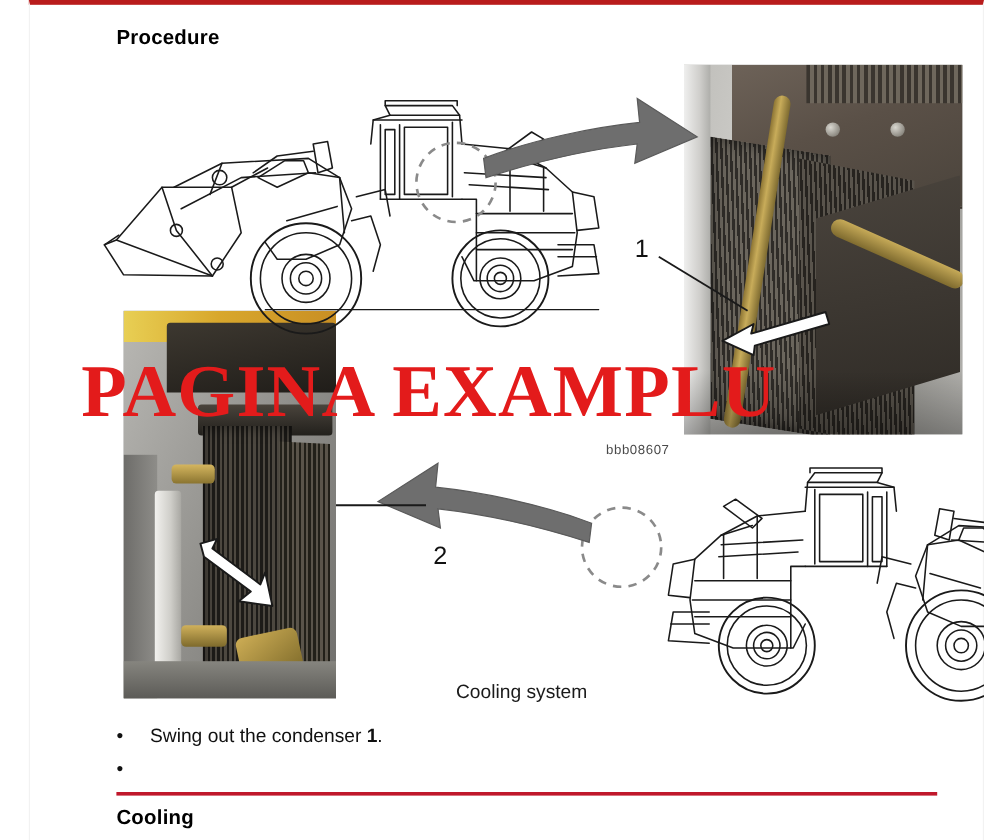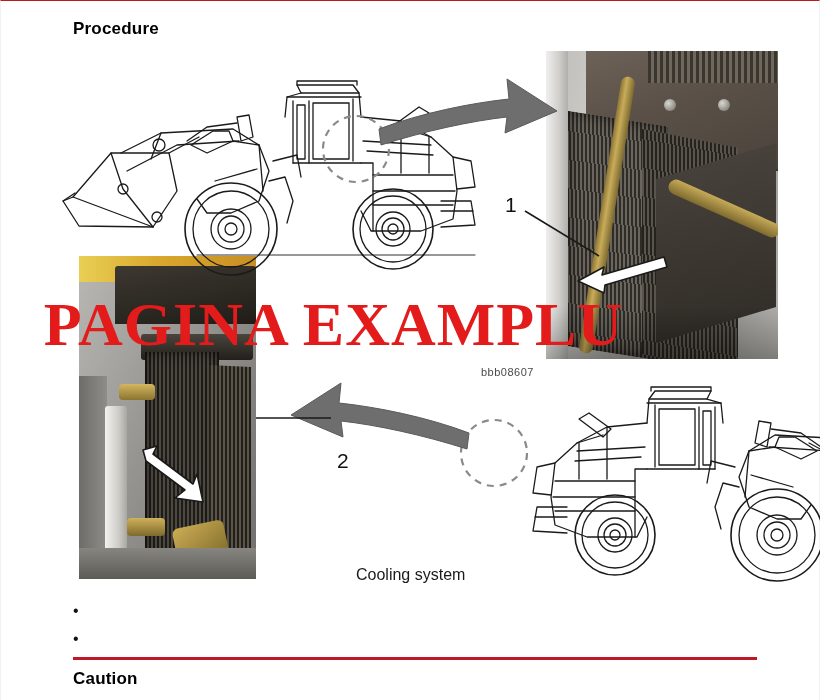--- a/index.html
+++ b/index.html
@@ -6,24 +6,25 @@
   body{
     width:820px;height:700px;
     background:#ffffff;
     font-family:"Liberation Sans", sans-serif;
     overflow:hidden;
     position:relative;
   }
   .page{
     position:absolute;inset:0;
     background:#fff;
-    border-top:1px solid #b91c1c;
+    border-top:4px solid #b91c1c;
     border-left:1px solid #f2f2f2;
     border-right:1px solid #f2f2f2;
     box-sizing:border-box;
+    margin-left:24px;
   }
 
   
   .page-title{
     position:absolute;left:72px;top:18px;
     font-size:17px;font-weight:bold;color:#000;
     letter-spacing:.2px;
   }
   .caution-title{
     position:absolute;left:72px;top:668px;
@@ -360,22 +361,23 @@
     <div class="figcode">bbb08607</div>
   </div>
 
   <div class="watermark">PAGINA EXAMPLU</div>
 
   <div class="fig-caption">Cooling system</div>
 
   <div class="bullets">
     <div class="bullet-row">
       <span class="bullet-dot">•</span>
+      <span class="bullet-text"><span>Swing out the condenser </span><b>1</b><span>.</span></span>
     </div>
     <div class="bullet-row">
       <span class="bullet-dot">•</span>
     </div>
   </div>
 
   <div class="red-rule"></div>
-  <div class="caution-title">Caution</div>
+  <div class="caution-title">Cooling</div>
 
 </div>
 
 </body></html>

